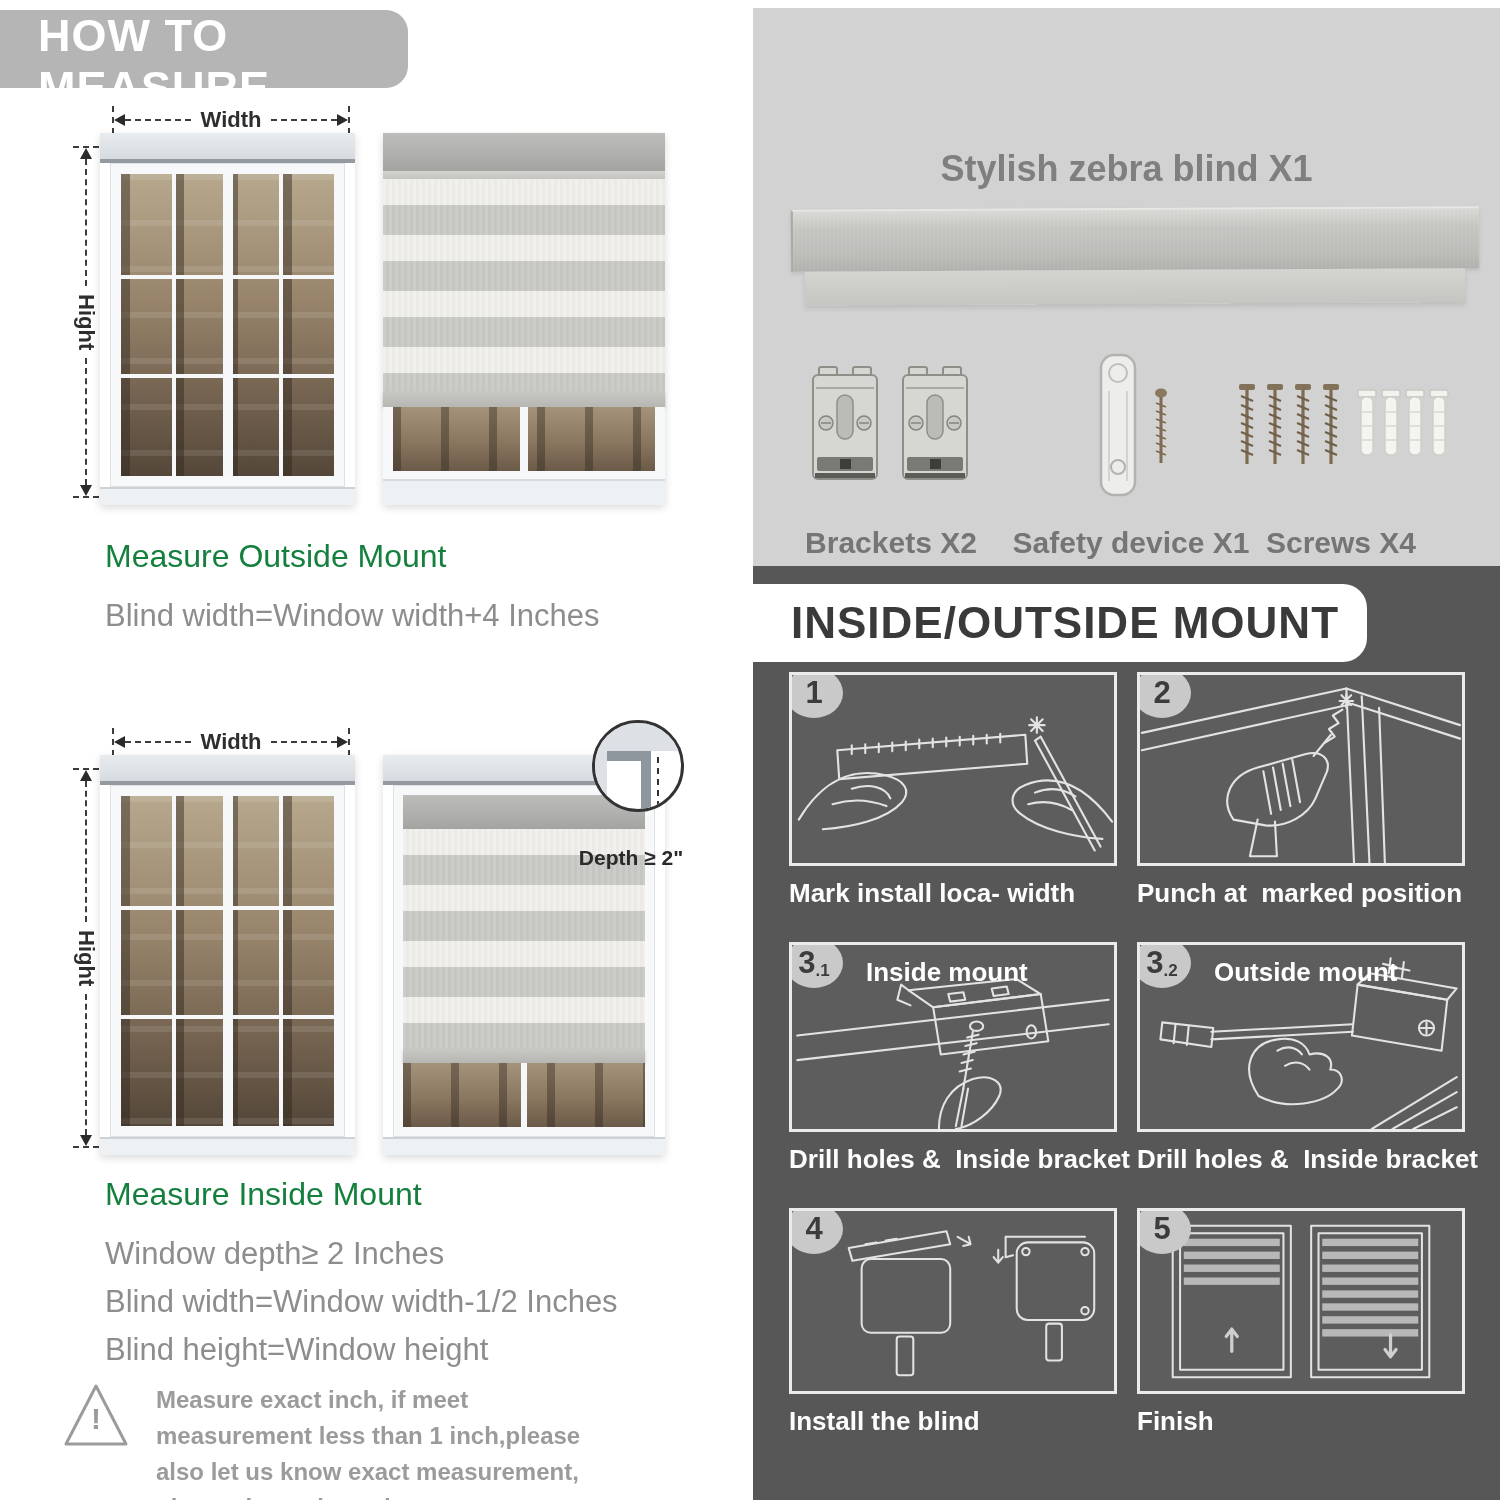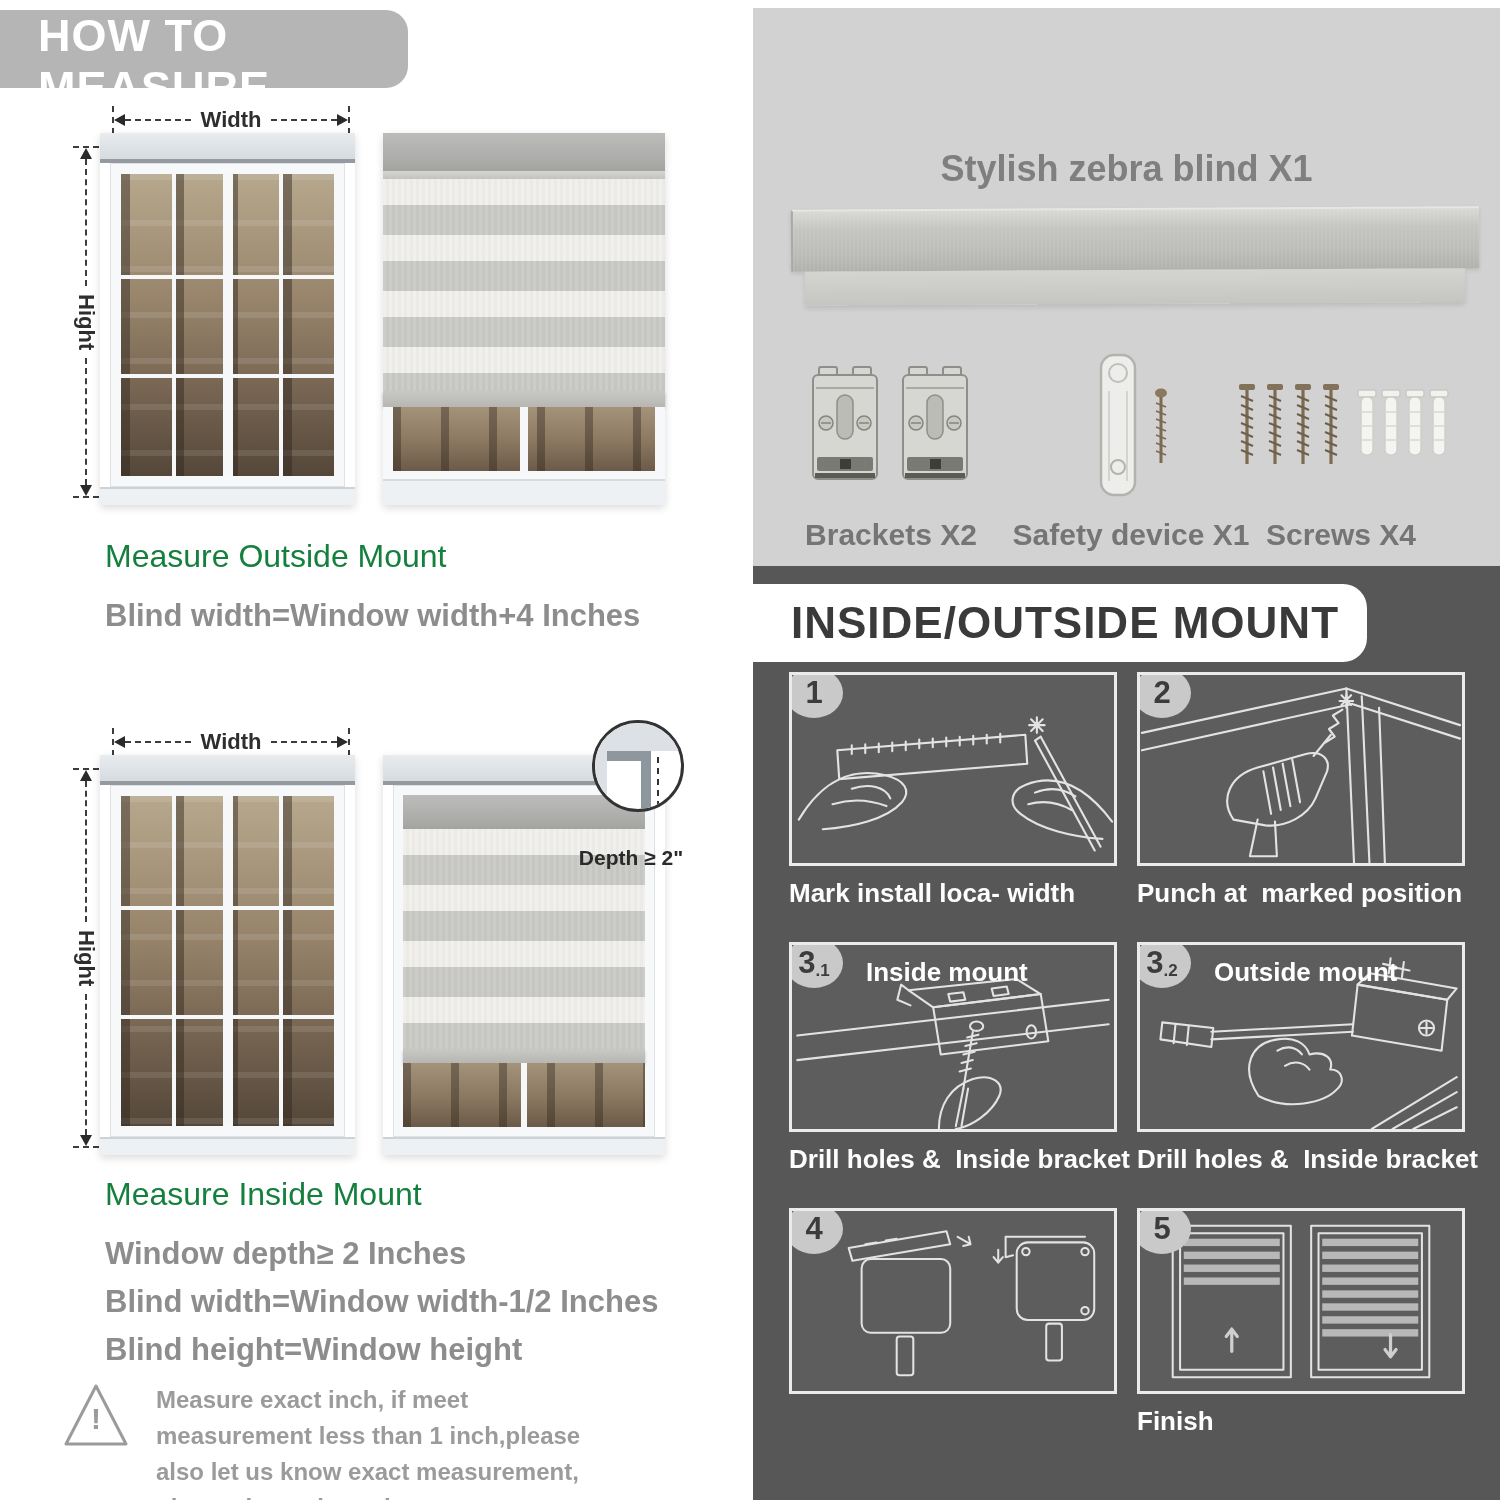--- a/index.html
+++ b/index.html
@@ -50,21 +50,21 @@
       repeating-linear-gradient(180deg,#f0efeb 0 26px,#c9cac6 26px 56px);}
   .rail{background:linear-gradient(180deg,#c8c9c5,#b6b7b3);box-shadow:0 2px 3px rgba(0,0,0,.2);}
   .scene-wrap{position:relative;background:#f6f8fa;}
   .scene-in{position:absolute;top:0;bottom:8px;left:10px;right:10px;
     background:
       repeating-linear-gradient(90deg, rgba(45,36,28,.40) 0 8px, rgba(0,0,0,0) 8px 48px),
       linear-gradient(180deg,#a5927a 0%,#8a7760 55%,#6b5a48 100%);}
   .bsill{background:#eef1f4;border-top:2px solid #d6dbdf;box-sizing:border-box;}
 
   .sec-title{font-size:32px;font-weight:400;color:#15803d;}
-  .sec-line{font-size:31px;font-weight:700;color:#8d8d8d;}
+  .sec-line{font-size:31px;font-weight:400;color:#8d8d8d;}
 
   .inset{left:592px;top:720px;width:86px;height:86px;border:3px solid #333;border-radius:50%;
     background:#fff;overflow:hidden;z-index:6;}
   .depth-lbl{left:566px;top:846px;width:130px;text-align:center;font-size:21px;font-weight:700;color:#2a2a2a;}
 
   .note{left:62px;top:1382px;width:600px;display:flex;gap:26px;align-items:flex-start;}
   .tri-wrap{position:relative;width:68px;height:66px;flex:0 0 auto;}
   .tri-wrap .bang{position:absolute;left:0;top:20px;width:68px;text-align:center;
     font-size:30px;font-weight:700;color:#9b9b9b;}
   .note-text{width:460px;font-size:24px;font-weight:700;color:#9b9b9b;line-height:1.5;}
@@ -80,21 +80,21 @@
     background:
       repeating-linear-gradient(90deg, rgba(255,255,255,.06) 0 2px, rgba(0,0,0,0) 2px 4px),
       linear-gradient(180deg,#d8d8d5 0%,#c4c5c1 30%,#bbbcb8 72%,#b0b1ad 100%);
     border-top:2px solid #e6e6e3;border-left:2px solid #a9aaa6;box-sizing:border-box;
     transform:rotate(-0.3deg);box-shadow:0 2px 4px rgba(0,0,0,.10);}
   .headrail-under{position:absolute;left:52px;top:262px;width:660px;height:34px;
     background:linear-gradient(180deg,#d4d5d1,#c5c6c2);transform:rotate(-0.3deg);
     box-shadow:0 3px 5px rgba(0,0,0,.10);}
   .inc-item{position:absolute;top:340px;width:220px;display:flex;flex-direction:column;align-items:center;}
   .inc-item .icon-wrap{height:158px;display:flex;align-items:center;justify-content:center;}
-  .inc-item .ilabel{margin-top:12px;font-size:30px;font-weight:700;color:#757575;white-space:nowrap;}
+  .inc-item .ilabel{margin-top:20px;font-size:30px;font-weight:700;color:#757575;white-space:nowrap;}
 
   
   .sec-mount{left:753px;top:566px;width:747px;height:934px;background:#575757;}
   .hdr-mount{position:absolute;left:0;top:18px;width:614px;height:78px;background:#fff;
     border-radius:0 24px 24px 0;display:flex;align-items:center;padding-left:38px;box-sizing:border-box;}
   .hdr-mount span{font-size:44px;font-weight:800;color:#3a3a3a;letter-spacing:1px;text-align:center;}
   .panel{position:absolute;width:328px;background:#5d5d5d;border:3px solid #ebebeb;box-sizing:border-box;overflow:hidden;}
   .panel svg{position:absolute;inset:0;width:100%;height:100%;}
   .badge{position:absolute;top:-7px;left:-7px;width:58px;height:50px;background:#c9c9c9;border-radius:50%;
     display:flex;align-items:center;justify-content:center;}
@@ -513,20 +513,21 @@
           <rect x="266" y="122" width="17" height="40" rx="3"></rect>
           <path d="M214,42 v14 M214,56 l-5,-6 M214,56 l5,-6"></path>
         </g>
       </svg>
       <div class="badge">
         <span class="num">4</span>
         <span class="sub"></span>
       </div>
       <div class="ptitle"></div>
     </div>
+    <div class="caption c1 cap-r3">Install the blind</div>
 
     <div class="panel c2 r3">
       <svg viewBox="0 0 330 195">
         <g class="lineart">
           <rect x="26" y="16" width="128" height="164"></rect>
           <rect x="34" y="24" width="112" height="148"></rect>
           <rect x="176" y="16" width="128" height="164"></rect>
           <rect x="184" y="24" width="112" height="148"></rect>
         </g>
         <g fill="#cfcfcf" opacity="0.8">

